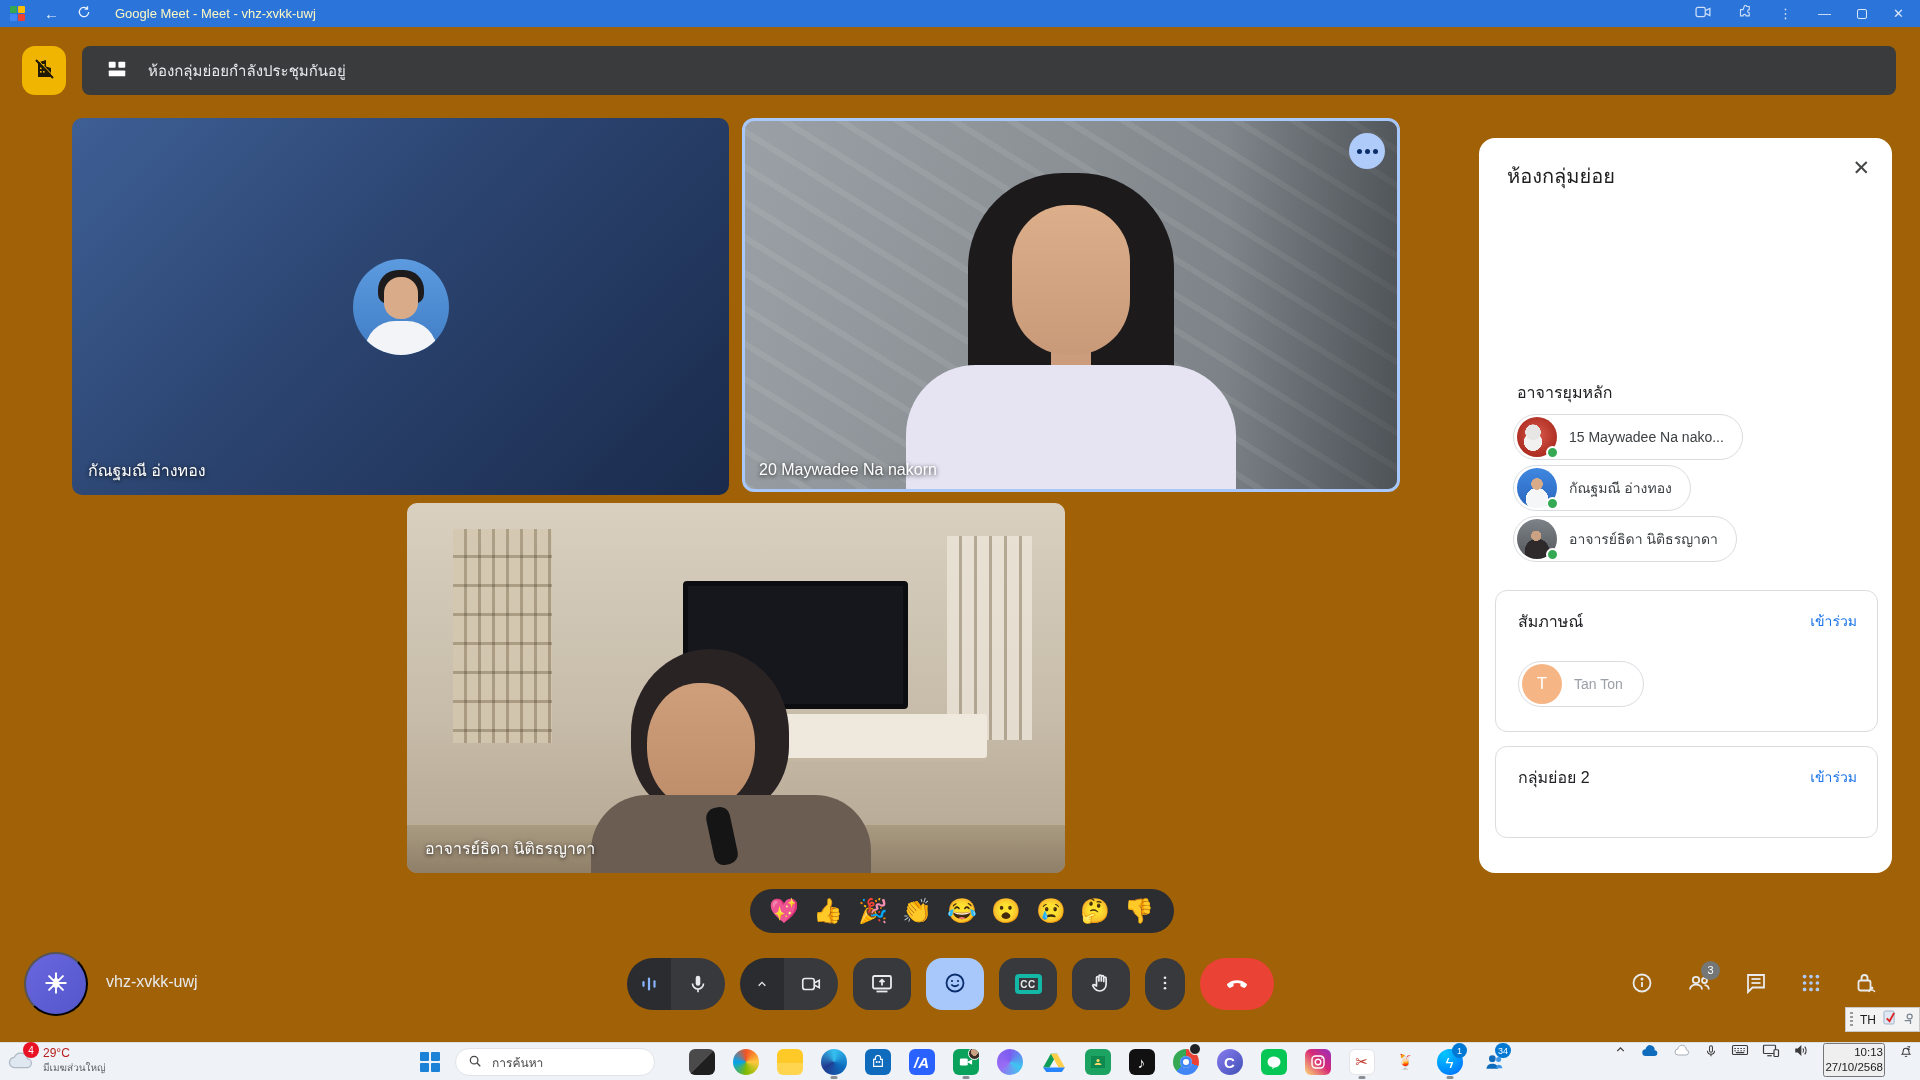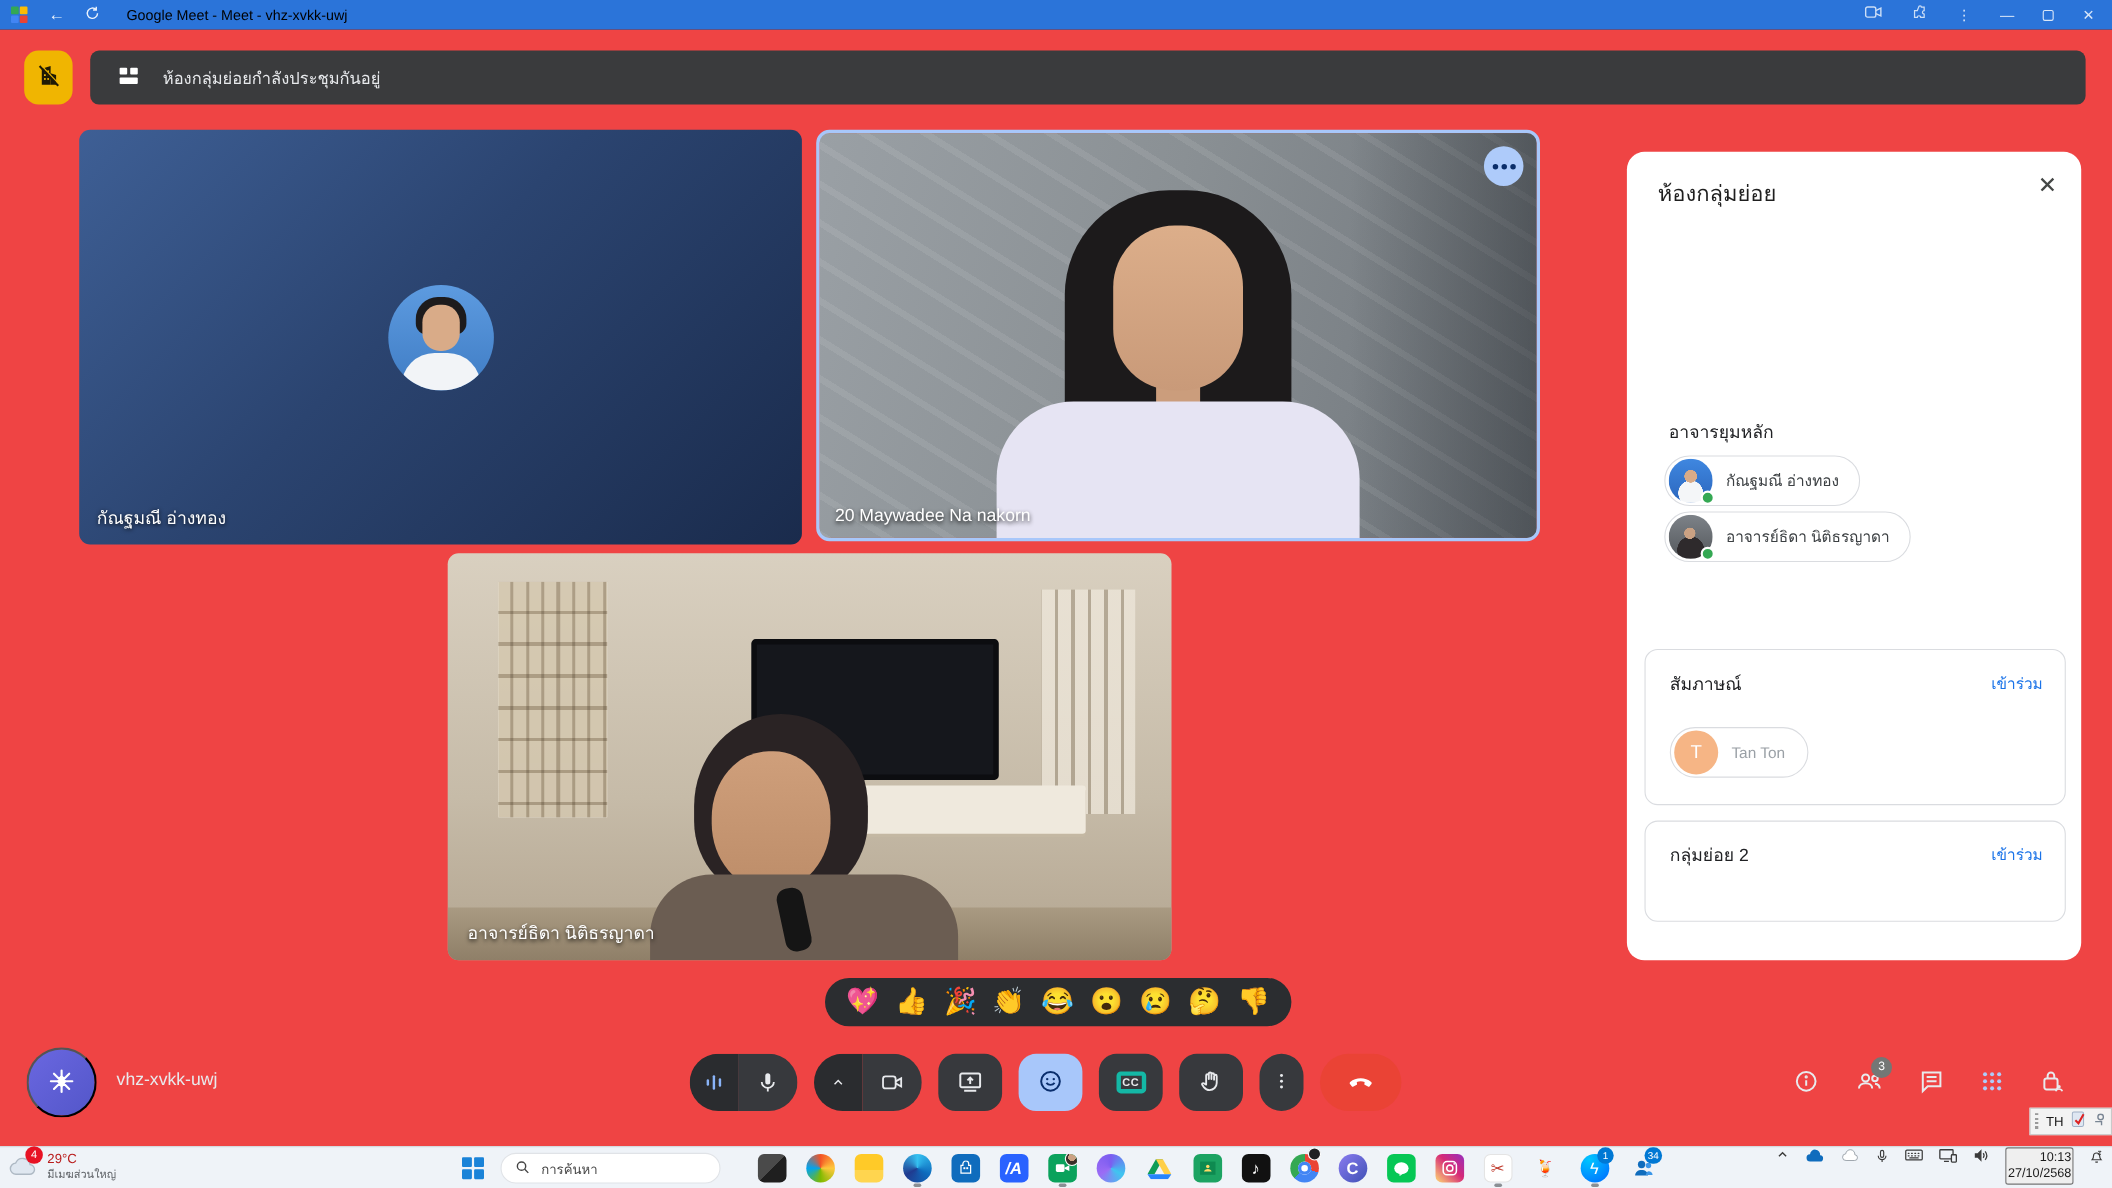--- a/index.html
+++ b/index.html
@@ -7,28 +7,28 @@
     font-family:"Liberation Sans", sans-serif; }
   .screen { position:relative; width:1920px; height:1080px; background:#161719; }
 
   
   .titlebar { position:absolute; top:0; left:0; width:1920px; height:27px;
     background:#2b74d9; display:flex; align-items:center; color:#cfe0f5; }
   .tb-left { display:flex; align-items:center; gap:18px; padding-left:10px; }
   .favicon { width:16px; height:16px; display:grid; grid-template-columns:7px 7px; gap:1px; }
   .favicon i { width:7px; height:7px; border-radius:1px; }
   .tb-glyph { font-size:15px; color:#eaf2fc; cursor:default; }
-  .tb-title { font-size:13px; color:#000000; margin-left:6px; }
+  .tb-title { font-size:13px; color:#fef9c3; margin-left:6px; }
   .tb-right { margin-left:auto; display:flex; align-items:center; gap:26px; padding-right:16px; }
   .tb-right svg, .tb-right span { opacity:.92; }
   .winbtn { font-size:13px; color:#eaf2fc; }
   .maxbox { width:10px; height:10px; border:1.4px solid #eaf2fc; border-radius:2px; display:inline-block; }
 
   
-  .main { position:absolute; top:27px; left:0; width:1920px; height:1015px; background:#ef4444; }
+  .main { position:absolute; top:27px; left:0; width:1920px; height:1015px; background:#a16207; }
 
   .yellow-btn { position:absolute; left:22px; top:19px; width:44px; height:49px;
     background:#f0b501; border:none; border-radius:13px; display:flex; align-items:center;
     justify-content:center; cursor:pointer; }
   .banner-pill { position:absolute; left:82px; top:19px; width:1814px; height:49px;
     background:#3a3b3d; border-radius:8px; display:flex; align-items:center; gap:20px;
     padding-left:24px; color:#e8eaed; font-size:15px; }
 
   .tile { position:absolute; border-radius:10px; overflow:hidden; }
   .tile-name { position:absolute; left:16px; bottom:12px; color:#fff; font-size:16px;
@@ -353,20 +353,26 @@
 
     <div class="panel">
       <div class="panel-title">ห้องกลุ่มย่อย</div>
       <button class="panel-close">✕</button>
 
 
       <div class="mm-heading">อาจารยุมหลัก</div>
 
       <div class="chips-col">
         <div class="chip">
+          <span class="av av-red">
+              <span class="presence"></span>
+            </span>
+          <span class="nm">15 Maywadee Na nako...</span>
+        </div>
+        <div class="chip">
           <span class="av av-blue">
               <span class="presence"></span>
             </span>
           <span class="nm">กัณฐมณี อ่างทอง</span>
         </div>
         <div class="chip">
           <span class="av av-grey">
               <span class="presence"></span>
             </span>
           <span class="nm">อาจารย์ธิดา นิติธรญาดา</span>

